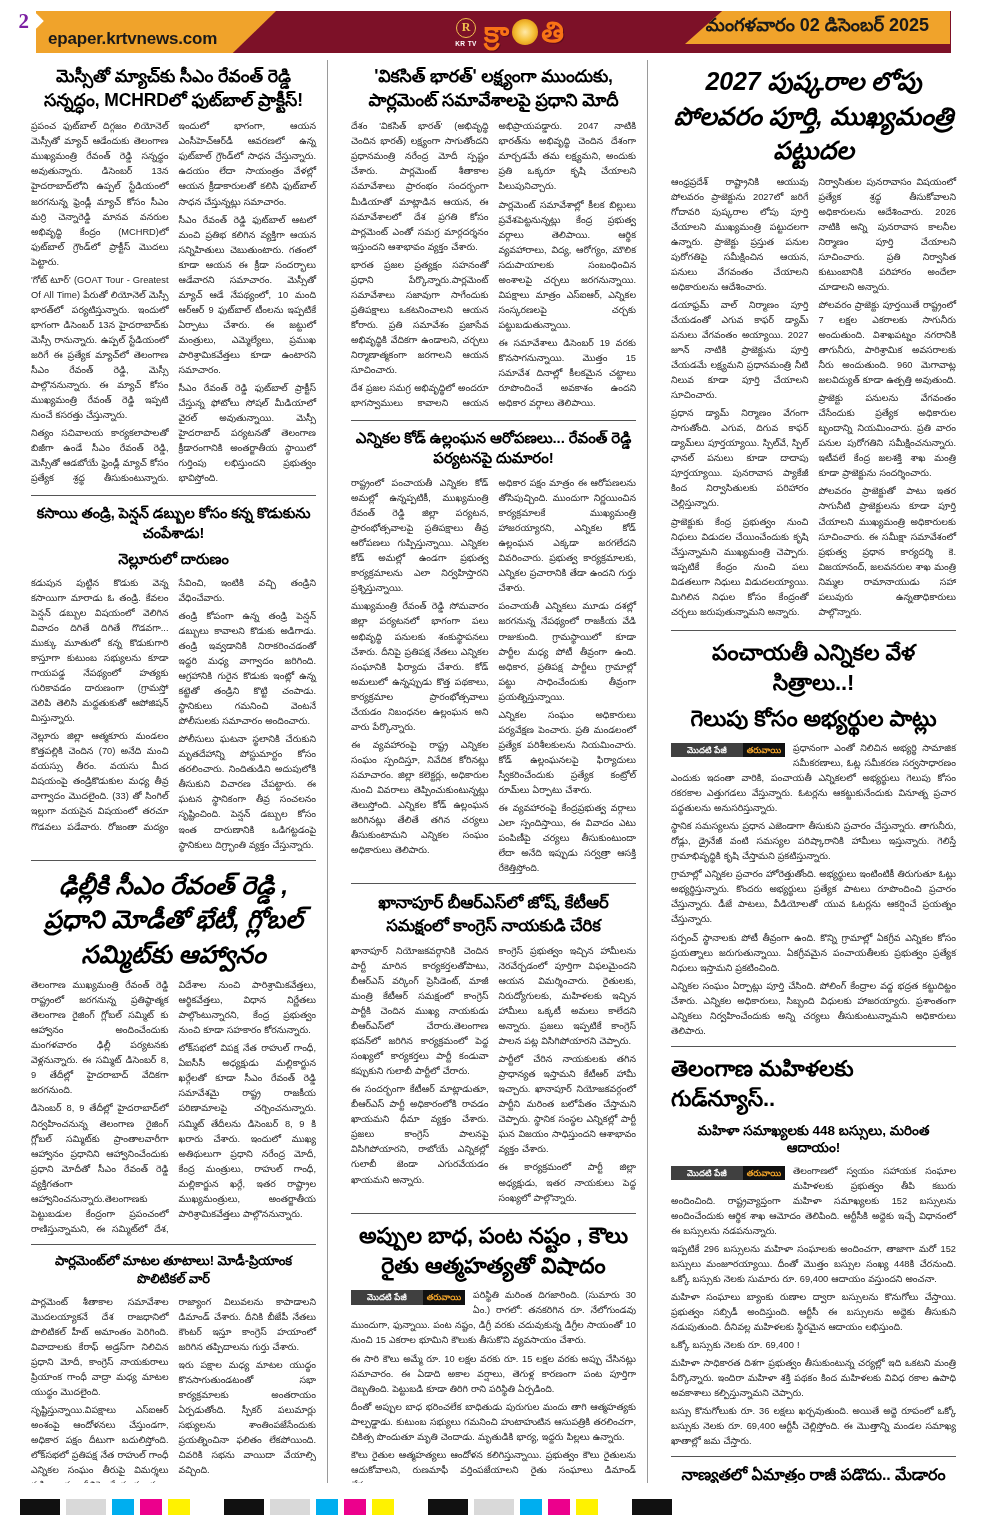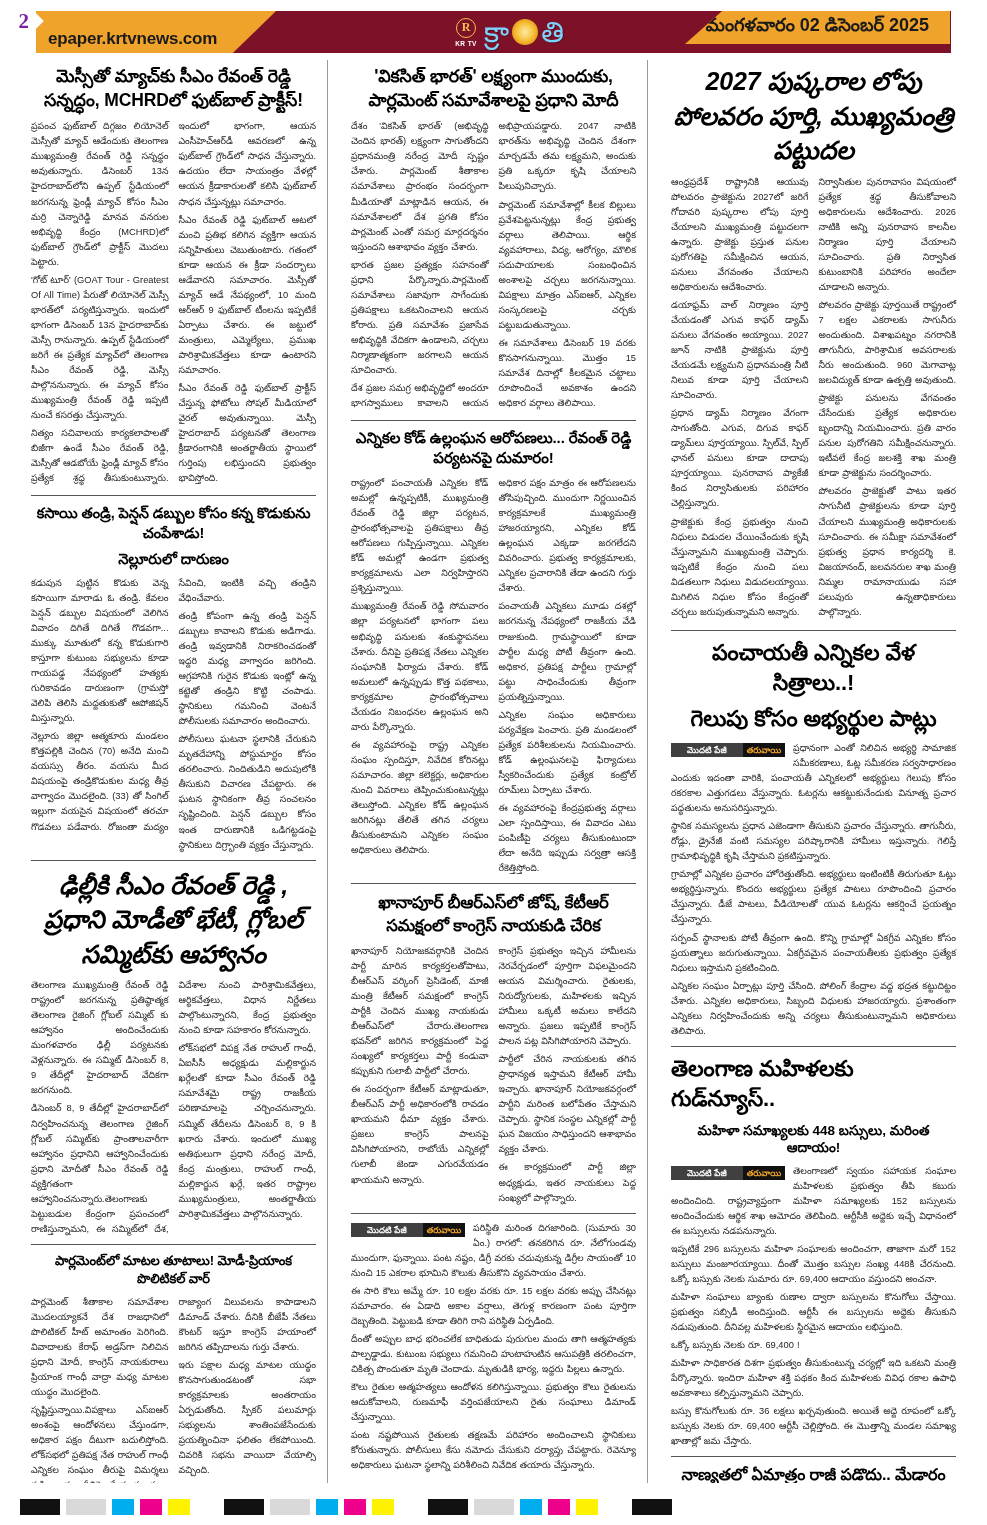--- a/index.html
+++ b/index.html
@@ -91,23 +91,23 @@
     font-weight: bold;
   }
   .krtv-text {
     color: #ffffff;
     font-size: 6.5px;
     font-weight: bold;
     margin-top: 2px;
     letter-spacing: 0.4px;
   }
   .brand-telugu {
-    color: #7dd3fc;
+    color: #f97316;
     font-size: 29px;
-    font-weight: normal;
+    font-weight: bold;
     line-height: 1;
     text-shadow: 1px 1px 0 #5d0c1d;
   }
   .sun-burst {
     width: 26px; height: 26px;
     border-radius: 50%;
     background: radial-gradient(circle, #ffe9a8 0%, #f6c33e 45%, #e8a21d 70%, rgba(232,162,29,0.15) 100%);
     position: relative;
   }
   .mast-date {
@@ -341,20 +341,21 @@
           <p>ఈ సందర్భంగా కేటీఆర్ మాట్లాడుతూ, బీఆర్ఎస్ పార్టీ అధికారంలోకి రావడం ఖాయమని ధీమా వ్యక్తం చేశారు. ప్రజలు కాంగ్రెస్ పాలనపై విసిగిపోయారని, రాబోయే ఎన్నికల్లో గులాబీ జెండా ఎగురవేయడం ఖాయమని అన్నారు.</p>
           <p>కాంగ్రెస్ ప్రభుత్వం ఇచ్చిన హామీలను నెరవేర్చడంలో పూర్తిగా విఫలమైందని ఆయన విమర్శించారు. రైతులకు, నిరుద్యోగులకు, మహిళలకు ఇచ్చిన హామీలు ఒక్కటీ అమలు కాలేదని అన్నారు. ప్రజలు ఇప్పటికే కాంగ్రెస్ పాలన పట్ల విసిగిపోయారని చెప్పారు.</p>
           <p>పార్టీలో చేరిన నాయకులకు తగిన ప్రాధాన్యత ఇస్తామని కేటీఆర్ హామీ ఇచ్చారు. ఖానాపూర్ నియోజకవర్గంలో పార్టీని మరింత బలోపేతం చేస్తామని చెప్పారు. స్థానిక సంస్థల ఎన్నికల్లో పార్టీ ఘన విజయం సాధిస్తుందని ఆశాభావం వ్యక్తం చేశారు.</p>
           <p>ఈ కార్యక్రమంలో పార్టీ జిల్లా అధ్యక్షుడు, ఇతర నాయకులు పెద్ద సంఖ్యలో పాల్గొన్నారు.</p>
         </div>
       </div>
 
       <hr class="rule">
 
       <div class="article">
+        <h1 class="hl xbig">అప్పుల బాధ, పంట నష్టం , కౌలు రైతు ఆత్మహత్యతో విషాదం</h1>
         <div class="body-text">
           <span class="cont-badge">
             <span class="a">మొదటి పేజీ</span><span class="b">తరువాయి</span>
           </span>
           <p>పరిస్థితి మరింత దిగజారింది. (సుమారు 30 ఏం.) రాగలో: తనకరిగిన రూ. నేలోగుండవు ముందుగా, ఫున్నాయి. పంట నష్టం, డిగ్రీ వరకు చదువుకున్న డిగ్రీల సాయంతో 10 నుంచి 15 ఎకరాల భూమిని కౌలుకు తీసుకొని వ్యవసాయం చేశారు.</p>
           <p>ఈ సారి కౌలు అమ్మే రూ. 10 లక్షల వరకు రూ. 15 లక్షల వరకు అప్పు చేసినట్లు సమాచారం. ఈ ఏడాది అకాల వర్షాలు, తెగుళ్ల కారణంగా పంట పూర్తిగా దెబ్బతింది. పెట్టుబడి కూడా తిరిగి రాని పరిస్థితి ఏర్పడింది.</p>
           <p>దీంతో అప్పుల బాధ భరించలేక బాధితుడు పురుగుల మందు తాగి ఆత్మహత్యకు పాల్పడ్డాడు. కుటుంబ సభ్యులు గమనించి హుటాహుటిన ఆసుపత్రికి తరలించగా, చికిత్స పొందుతూ మృతి చెందాడు. మృతుడికి భార్య, ఇద్దరు పిల్లలు ఉన్నారు.</p>
           <p>కౌలు రైతుల ఆత్మహత్యలు ఆందోళన కలిగిస్తున్నాయి. ప్రభుత్వం కౌలు రైతులను ఆదుకోవాలని, రుణమాఫీ వర్తింపజేయాలని రైతు సంఘాలు డిమాండ్ చేస్తున్నాయి.</p>
           <p>పంట నష్టపోయిన రైతులకు తక్షణమే పరిహారం అందించాలని స్థానికులు కోరుతున్నారు. పోలీసులు కేసు నమోదు చేసుకుని దర్యాప్తు చేపట్టారు. రెవెన్యూ అధికారులు ఘటనా స్థలాన్ని పరిశీలించి నివేదిక తయారు చేస్తున్నారు.</p>
         </div>

